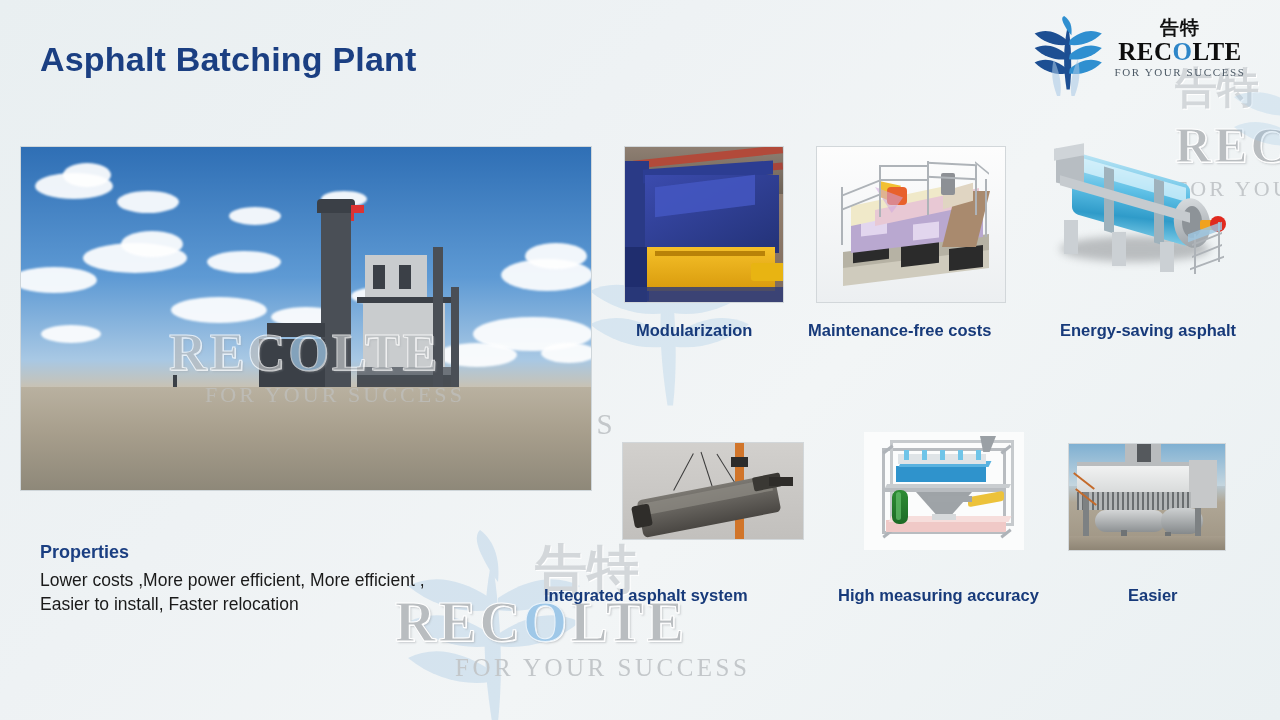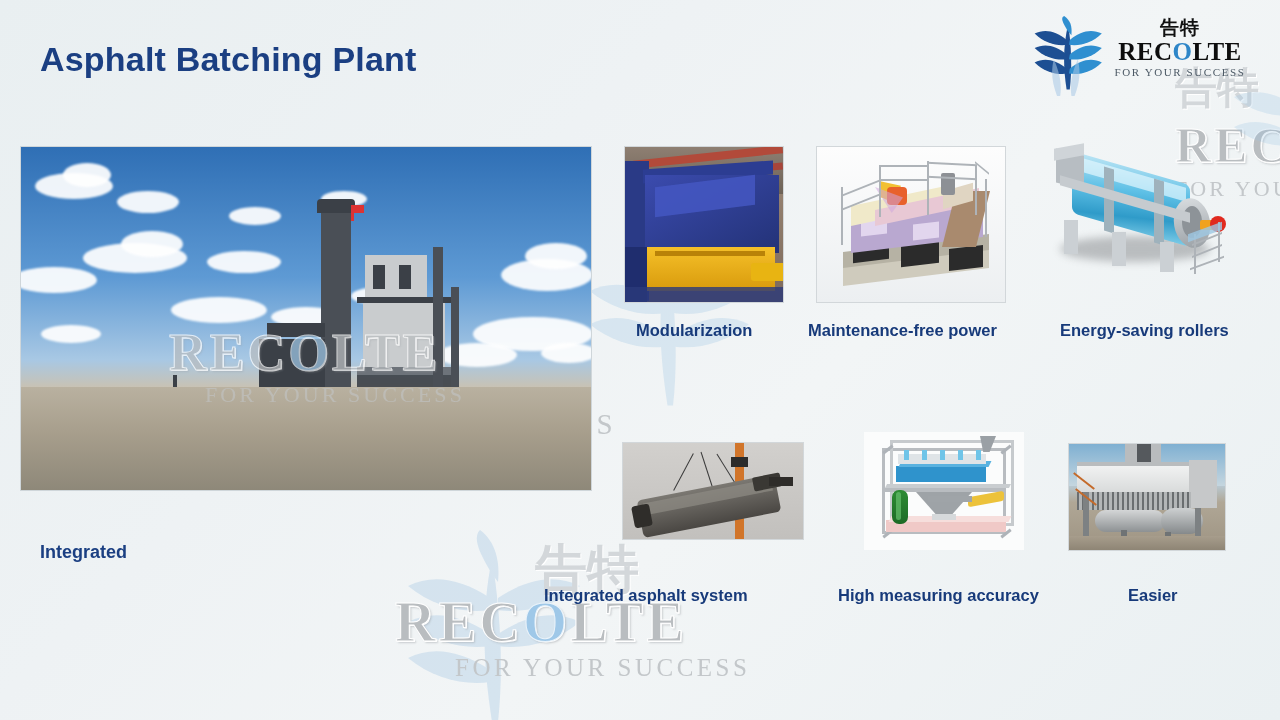--- a/index.html
+++ b/index.html
@@ -321,21 +321,21 @@
     <div class="rail" style="left:158px;top:18px;width:2px;height:50px;"></div>
     <div class="rail" style="left:168px;top:32px;width:2px;height:58px;"></div>
     <div class="rail" style="left:24px;top:40px;width:40px;height:2px;transform:skewY(-22deg);"></div>
     <div class="rail" style="left:62px;top:18px;width:50px;height:2px;"></div>
     <div class="rail" style="left:110px;top:16px;width:50px;height:2px;transform:skewY(3deg);"></div>
     <div class="rail" style="left:158px;top:20px;width:14px;height:2px;transform:skewY(40deg);"></div>
     <div class="rail" style="left:24px;top:54px;width:40px;height:2px;transform:skewY(-22deg);"></div>
     <div class="rail" style="left:62px;top:32px;width:50px;height:2px;"></div>
     <div class="rail" style="left:110px;top:30px;width:50px;height:2px;transform:skewY(3deg);"></div>
   </div>
-  <div class="thumb-caption" style="left:808px; top:321px;">Maintenance-free power</div>
+  <div class="thumb-caption" style="left:808px; top:321px;">Maintenance-free costs</div>
 </div>
 
 <div class="thumb-cell">
   <div class="thumb-frame" style="left:1042px; top:142px; width:192px; height:162px; background:transparent;">
 
     <div class="cad" style="left:18px;top:94px;width:150px;height:26px;background:#55585c;opacity:.35;filter:blur(4px);border-radius:50%;"></div>
 
     <div class="cad" style="left:30px;top:26px;width:118px;height:62px;background:linear-gradient(170deg,#bfe6f5 0%,#5ec0e6 40%,#2f9bc9 72%,#7fcde8 100%);transform:skewY(16deg);border-radius:6px;"></div>
     <div class="cad" style="left:34px;top:30px;width:110px;height:14px;background:#e3f6fd;opacity:.7;transform:skewY(16deg);"></div>
 
@@ -356,21 +356,21 @@
     <div class="cad" style="left:70px;top:90px;width:14px;height:34px;background:#cbd0d4;"></div>
     <div class="cad" style="left:118px;top:100px;width:14px;height:30px;background:#cbd0d4;"></div>
 
     <div class="rail" style="left:152px;top:92px;width:2px;height:40px;"></div>
     <div class="rail" style="left:176px;top:80px;width:2px;height:40px;"></div>
     <div class="rail" style="left:150px;top:96px;width:30px;height:2px;transform:skewY(-22deg);"></div>
     <div class="rail" style="left:150px;top:108px;width:30px;height:2px;transform:skewY(-22deg);"></div>
     <div class="rail" style="left:148px;top:120px;width:34px;height:2px;transform:skewY(-20deg);"></div>
     <div class="cad" style="left:146px;top:86px;width:34px;height:8px;background:#9ec8e4;opacity:.8;transform:skewY(-20deg);"></div>
   </div>
-  <div class="thumb-caption" style="left:1060px; top:321px;">Energy-saving rollers</div>
+  <div class="thumb-caption" style="left:1060px; top:321px;">Energy-saving asphalt</div>
 </div>
 
 <div class="thumb-cell">
   <div class="thumb-frame bordered" style="left:622px; top:442px; width:182px; height:98px; background:linear-gradient(#d2d0cd,#c2c0bd);">
 
     <div style="position:absolute;left:112px;top:0;width:9px;height:98px;background:#d1752a;"></div>
     <div style="position:absolute;left:108px;top:14px;width:17px;height:10px;background:#2c2c2c;"></div>
 
     <div style="position:absolute;left:60px;top:8px;width:1px;height:42px;background:#3a3a3a;transform:rotate(28deg);"></div>
     <div style="position:absolute;left:84px;top:8px;width:1px;height:42px;background:#3a3a3a;transform:rotate(-18deg);"></div>
@@ -449,15 +449,17 @@
     <div style="position:absolute;left:126px;top:64px;width:6px;height:40px;background:#7d8183;"></div>
 
     <div style="position:absolute;left:0;bottom:0;width:100%;height:14px;background:linear-gradient(#a79d8c,#8e8575);"></div>
 
     <div style="position:absolute;left:2px;top:36px;width:26px;height:2px;background:#c46a2a;transform:rotate(38deg);"></div>
     <div style="position:absolute;left:4px;top:52px;width:26px;height:2px;background:#c46a2a;transform:rotate(38deg);"></div>
   </div>
   <div class="thumb-caption" style="left:1128px; top:586px;">Easier</div>
 </div>
 
-<div id="properties-title">Integrated</div>
+<div id="properties-title">Properties</div>
 <div id="properties-body">
+  <div>Lower costs ,More power efficient,  More efficient ,</div>
+  <div>Easier to install, Faster relocation</div>
 </div>
 
 </body></html>

